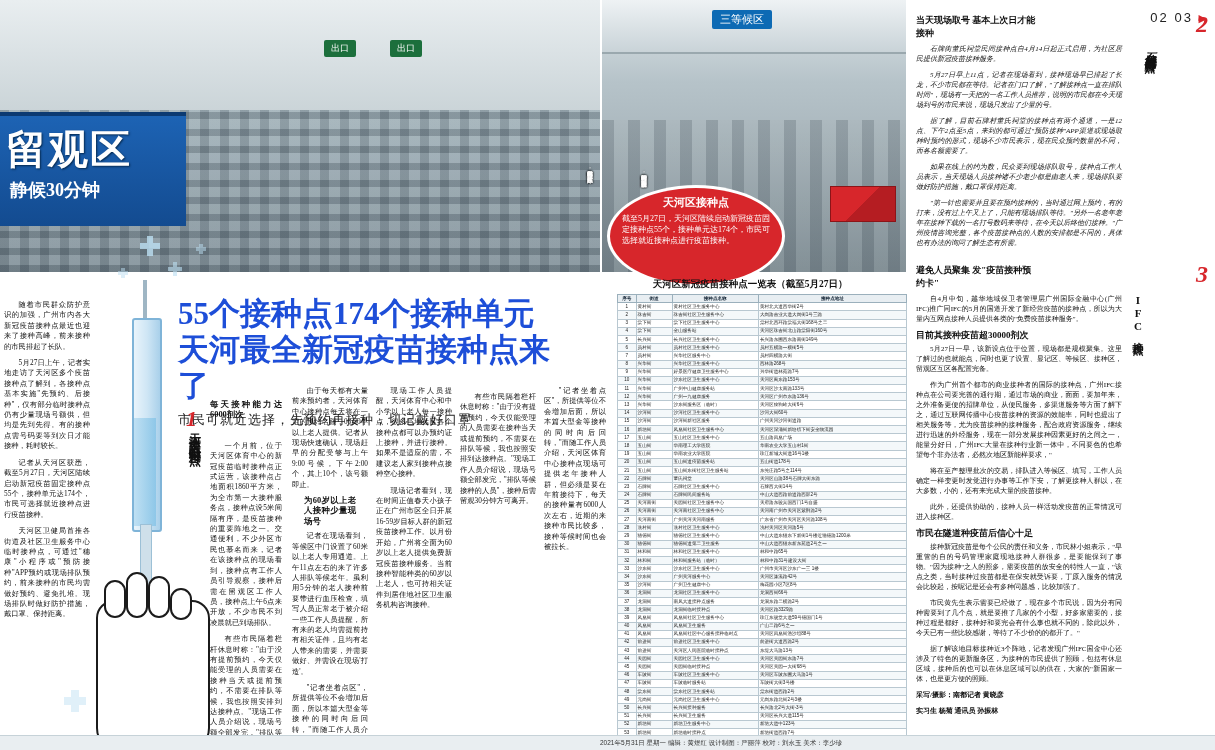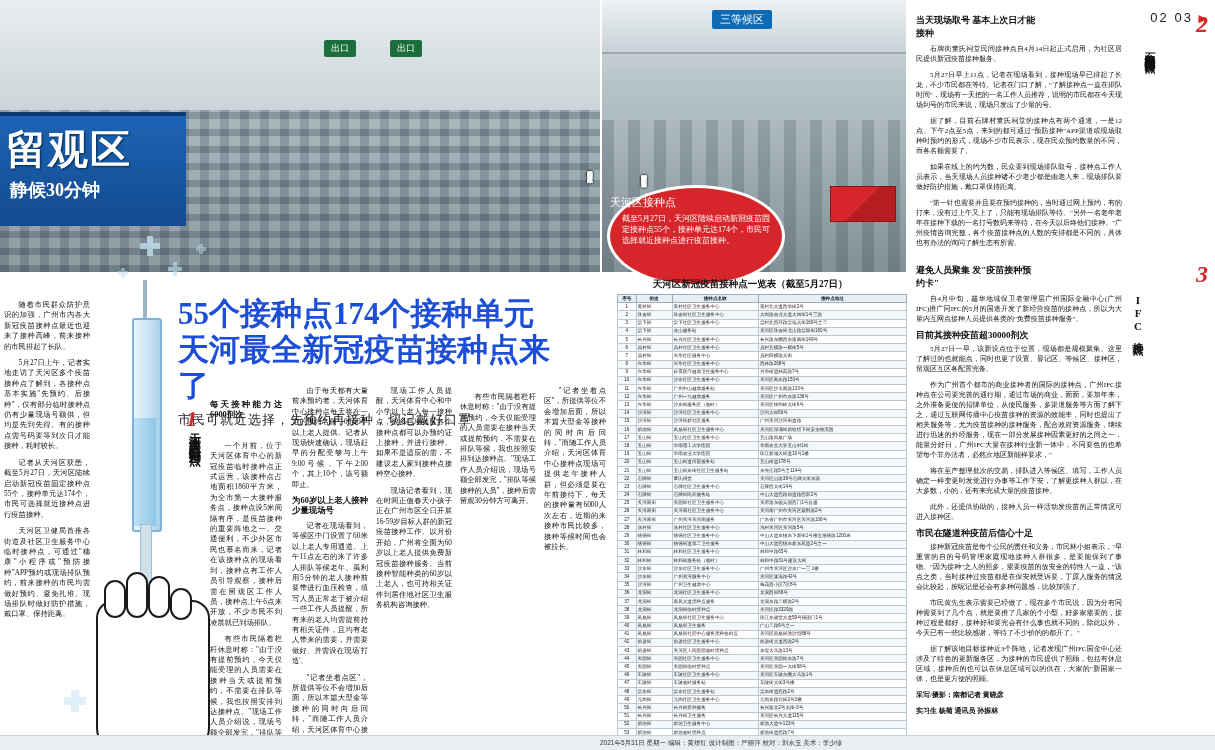--- a/index.html
+++ b/index.html
@@ -97,21 +97,21 @@
   }
 
   
   .redcircle{
     position:absolute;left:610px;top:188px;width:172px;height:96px;
     background:#d7262b;border-radius:50%/50%;color:#fff;
     box-shadow:0 0 0 3px #fff;
     border-radius:86px/48px;
   }
   .redcircle .title{
-    position:absolute;left:0;right:0;top:7px;font-size:11px;font-weight:normal;
+    position:absolute;left:0;right:0;top:7px;text-align:center;font-size:11px;font-weight:bold;
   }
   .redcircle .body{
     position:absolute;left:12px;right:12px;top:25px;font-size:8px;line-height:11px;text-align:justify;
   }
 
   
   .headline{position:absolute;left:178px;top:296px;width:400px;}
   .hl1,.hl2{
     font-family:"Liberation Serif", serif;font-weight:bold;color:#1d4ed8;
     font-size:31px;line-height:36px;letter-spacing:0px;
@@ -299,21 +299,21 @@
 
   <div class="col" style="left:210px;top:400px;width:72px">
     <div style="font-weight:bold;font-size:8.4px;margin-bottom:20px;text-indent:0">每天接种能力达6000剂次</div>
     <p>一个月前，位于天河区体育中心的新冠疫苗临时接种点正式运营，该接种点占地面积1860平方米，为全市第一大接种服务点，接种点设5米间隔有序，是疫苗接种的重要阵地之一。交通便利，不少外区市民也慕名而来，记者在该接种点的现场看到，接种点有工作人员引导观察，接种后需在留观区工作人员，接种点上午6点来开放，不少市民不到凌晨就已到场排队。</p>
     <p>有些市民隔着栏杆休息时称："由于没有提前预约，今天仅能受理的人员需要在接种当天或提前预约，不需要在排队等候，我也按照安排到达接种点。"现场工作人员介绍说，现场号额全部发完，"排队等候接种的人员"，接种后需留观30分钟方可离开。</p>
 
   </div>
 
   <div class="col" style="left:292px;top:386px;width:76px">
     <p>由于每天都有大量前来预约者，天河体育中心接种点每天将在一定的预约名额，08:00早以上老人提供。记者从现场快速确认，现场赶早的分配受够与上午9:00号候，下午2:00个，其上10个，该号额即止。</p>
-    <div style="font-weight:bold;font-size:8.4px;margin:4px 0;text-indent:0">为60岁以上老人接种少量现场号</div>
+    <div style="font-weight:bold;font-size:8.4px;margin:4px 12px;text-indent:0">为60岁以上老人接种少量现场号</div>
     <p>记者在现场看到，等候区中门设置了60米以上老人专用通道。上午11点左右的来了许多人排队等候老年。虽利用5分钟的老人接种前要带进行血压检查，填写人员正常老于被介绍一些工作人员提醒，所有来的老人均需提前持有相关证件，且均有老人带来的需要，并需要做好、并需设在现场'打造'。</p>
     <p>"记者坐着点区"，所提供等位不会增加后面，所以本篇大型金等接种的同时向后回转，"而随工作人员介绍，天河区体育中心接种点现场可提供老年接种人群，但必须是要在年前接待下，每天的接种量有6000人次左右，近期的来接种市民比较多，接种等候时间也会被拉长。</p>
   </div>
 
   <div class="col" style="left:376px;top:386px;width:76px">
     <p>现场工作人员提醒，天河体育中心和中小学以上老人每一接种点，很多当地社区各个接种点都可以办预约证上接种，并进行接种。如果不是适应的需，不建议老人家到接种点接种空心接种。</p>
     <p>现场记者看到，现在时间正值春天小孩子正在广州市区全日开展16-59岁目标人群的新冠疫苗接种工作。以月份开始，广州将全面为60岁以上老人提供免费新冠疫苗接种服务。当前接种智能种类的60岁以上老人，也可持相关证件到居住地社区卫生服务机构咨询接种。</p>
   </div>
 
   <div class="col" style="left:460px;top:386px;width:76px">
@@ -675,21 +675,21 @@
 
     <div class="rail-sec">
       <div style="display:flex;align-items:flex-start;gap:6px;">
         <div style="width:120px">
           <div class="rail-head">当天现场取号  基本上次日才能接种</div>
         </div>
         <div style="margin-left:auto;text-align:right">
           <span class="rnum">2</span>
         </div>
       </div>
-      <div style="display:flex;gap:20px;">
+      <div style="display:flex;gap:20px;font-style:italic;">
         <div class="railcol" style="width:206px">
           <p>石牌街董氏祠堂民间接种点自4月14日起正式启用，为社区居民提供新冠疫苗接种服务。</p>
           <p>5月27日早上11点，记者在现场看到，接种现场早已排起了长龙，不少市民都在等待。记者在门口了解，"了解接种点一直在排队时间"，现场有一天把的一名工作人员推荐，说明的市民都在今天现场到号的市民来说，现场只发出了少量的号。</p>
           <p>据了解，目前石牌村董氏祠堂的接种点有两个通道，一是12点、下午2点至5点，来到的都可通过"预防接种"APP渠道或现场取种时预约的形式，现场不少市民表示，现在民众预约数量的不同，而各名额需要了。</p>
           <p>如果在线上的约为数，民众要到现场排队取号，接种点工作人员表示，当天现场人员接种诸不少老少都是由老人来，现场排队要做好防护措施，戴口罩保持距离。</p>
           <p>"第一针也需要并且要在预约接种的，当时通过网上预约，有的打来，没有过上午又上了，只能有现场排队等待。"另外一名老年老年在接种下载的一名打号数码来等待，在今天以后终他们接种。"广州疫情咨询完整，各个疫苗接种点的人数的安排都是不同的，具体也有办法的询问了解生态有所需。</p>
         </div>
         <div class="vlabel" style="height:170px">石牌街民间临时接种点</div>
       </div>
     </div>

